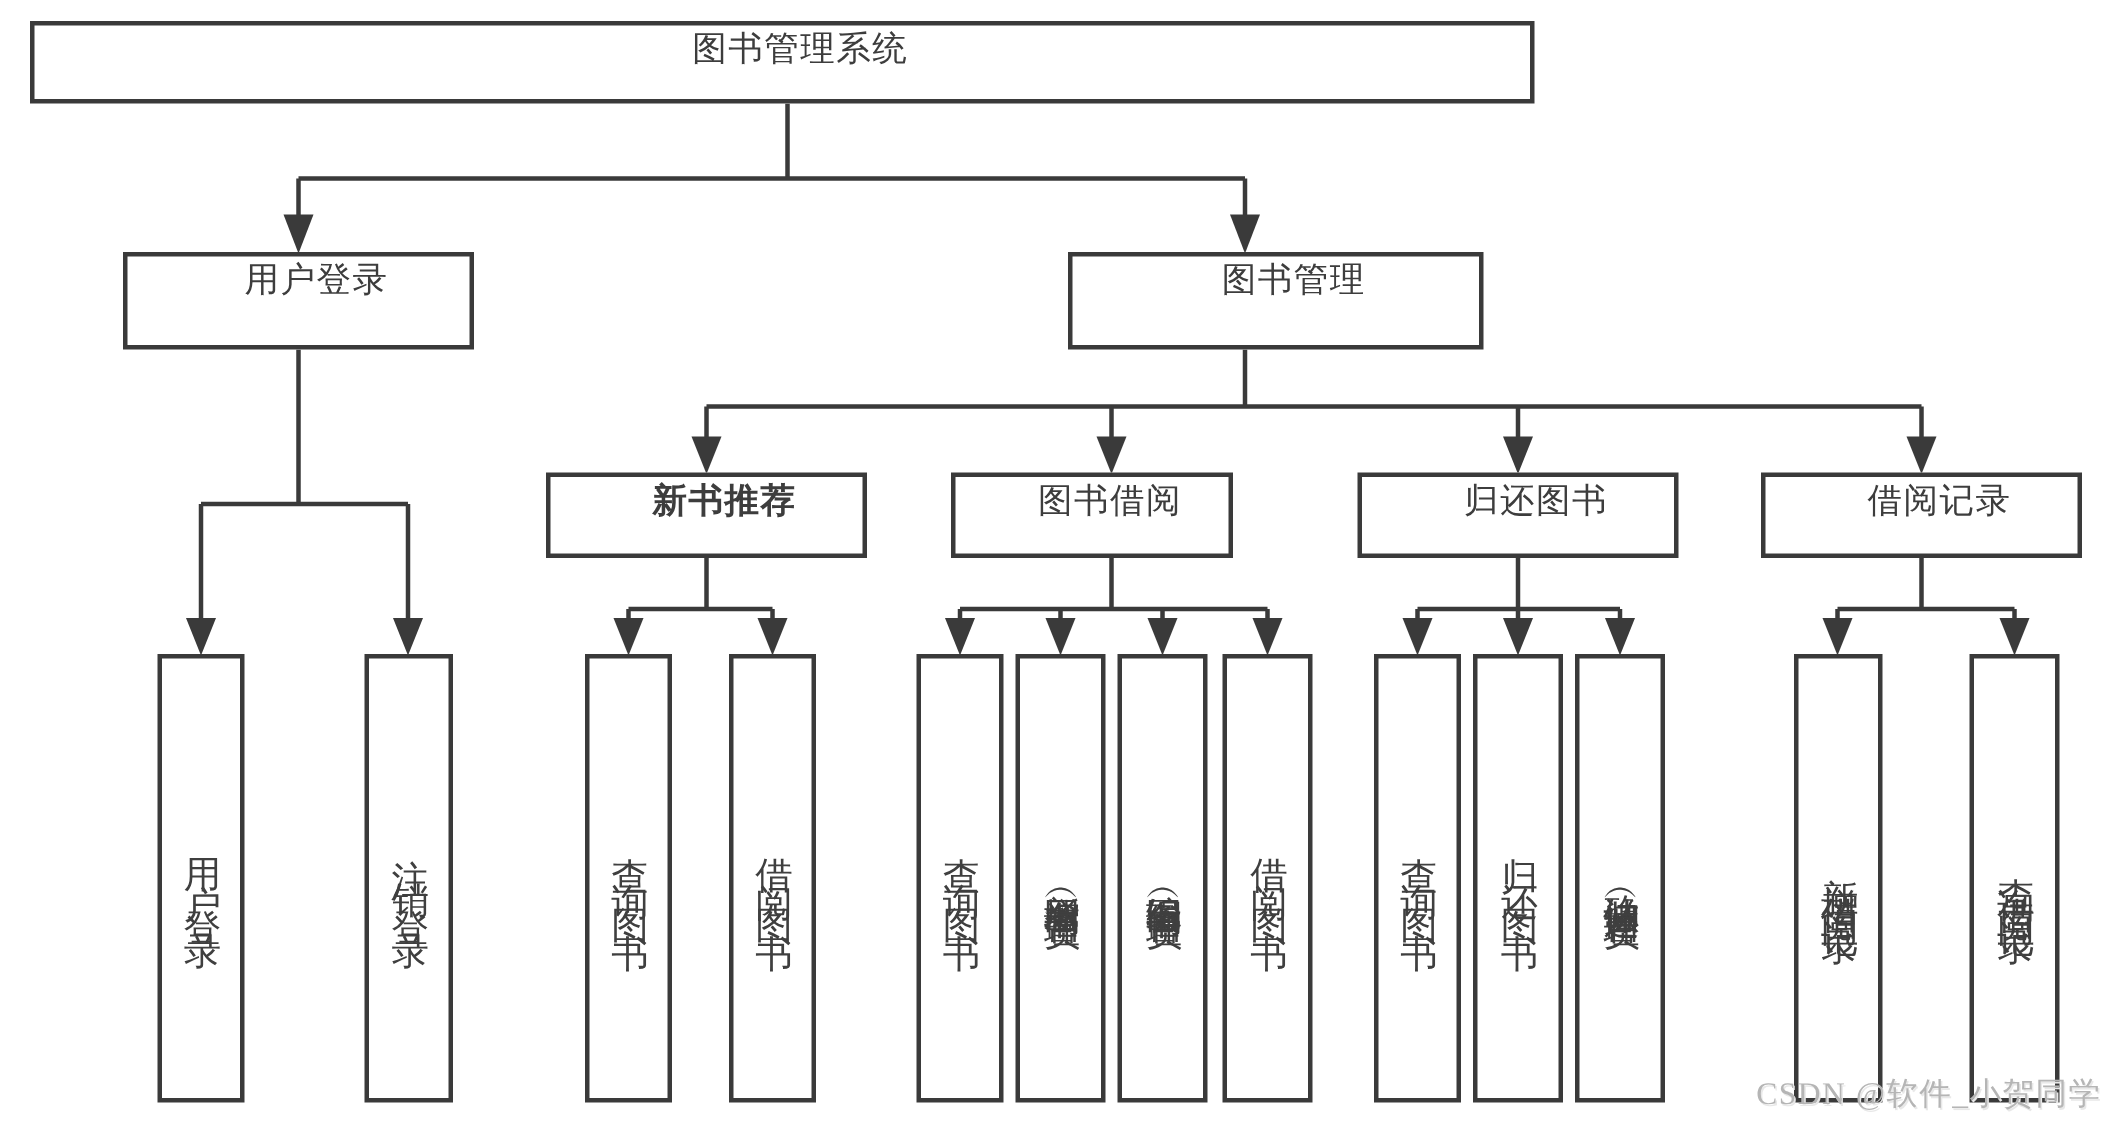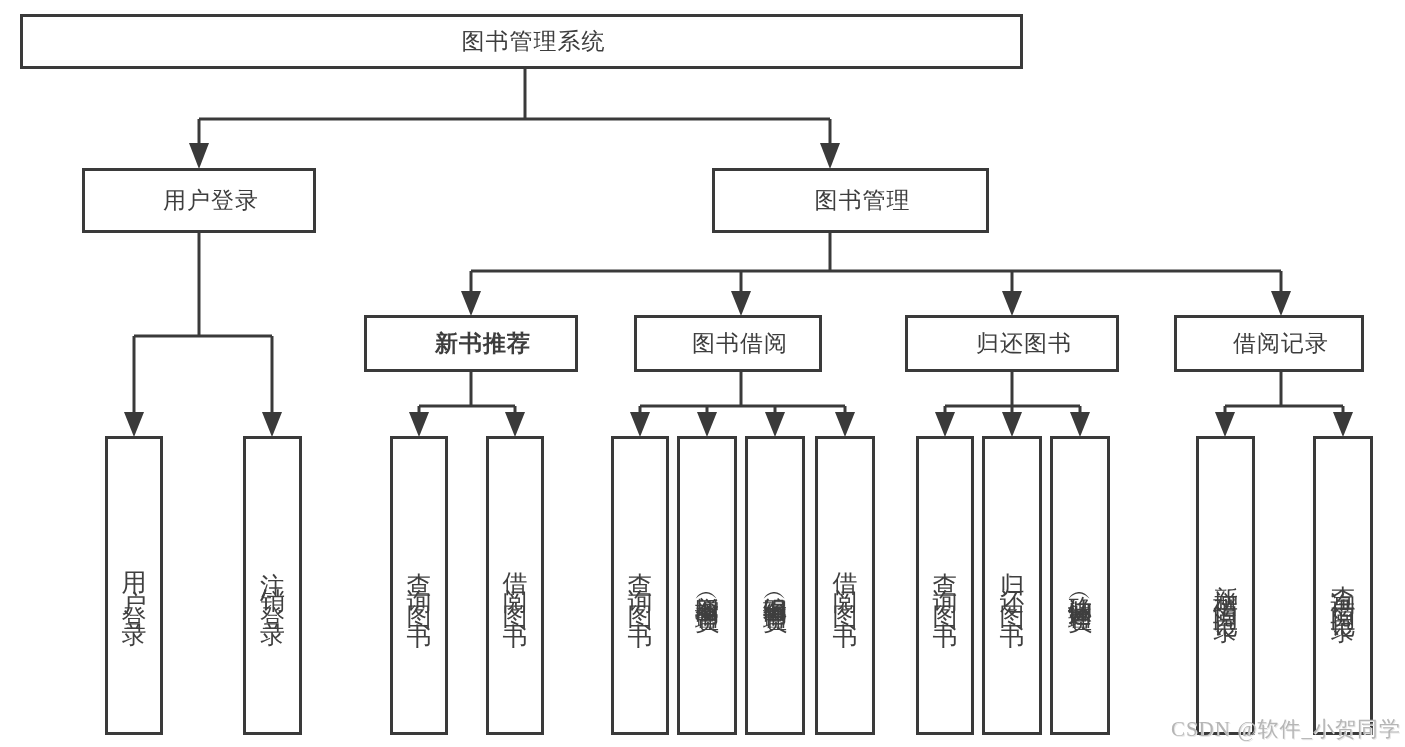--- a/index.html
+++ b/index.html
@@ -21,21 +21,21 @@
     width: 1405px;
     height: 747px;
     pointer-events: none;
   }
   .node {
     position: absolute;
     box-sizing: border-box;
     border: 3px solid #3a3a3a;
     background: #ffffff;
     display: flex;
-    align-items: center;
+    align-items: flex-start;
     justify-content: center;
     color: #3d3d3d;
     font-size: 23px;
     letter-spacing: 1px;
     z-index: 2;
     padding-left: 24px;
   }
   .root-node {
     font-size: 23px;
   }
@@ -164,21 +164,21 @@
 
   <div class="node" style="left:364px; top:315px; width:214px; height:57px;font-weight:bold;">
     <span>新书推荐</span>
   </div>
   <div class="node" style="left:634px; top:315px; width:188px; height:57px;">
     <span>图书借阅</span>
   </div>
   <div class="node" style="left:905px; top:315px; width:214px; height:57px;">
     <span>归还图书</span>
   </div>
-  <div class="node" style="left:1174px; top:315px; width:190px; height:57px;">
+  <div class="node" style="left:1174px; top:315px; width:214px; height:57px;">
     <span>借阅记录</span>
   </div>
 
   <div class="leaf sp-wide" style="left:105px; width:58px;">
     <span class="vtxt">用户登录</span>
   </div>
   <div class="leaf sp-wide" style="left:243px; width:59px;">
     <span class="vtxt">注销登录</span>
   </div>
 

